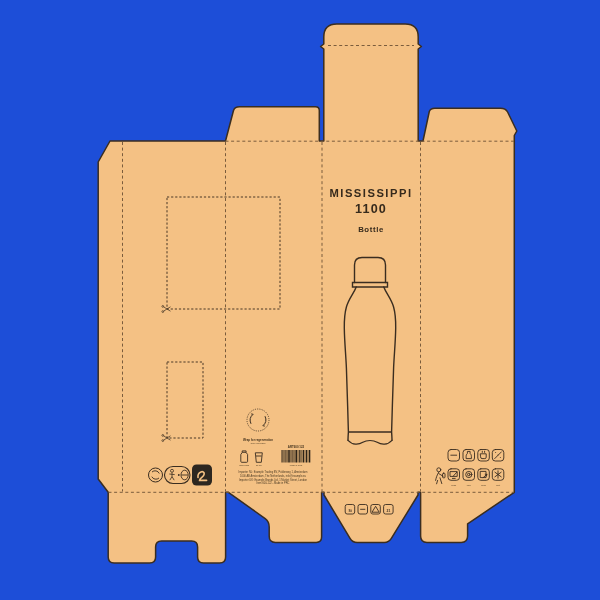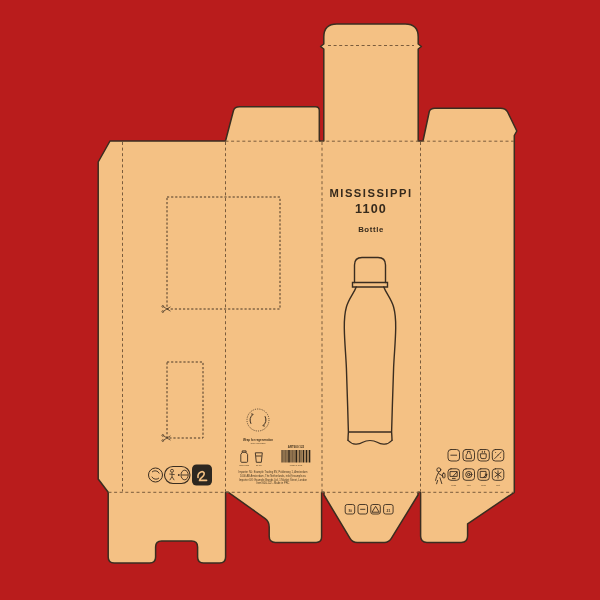--- a/index.html
+++ b/index.html
@@ -1,16 +1,16 @@
 <!DOCTYPE html>
 <html><head>
 <meta charset="utf-8">
 <style>
   html,body{margin:0;padding:0;background:#ffffff;}
-  .canvas{position:relative;width:600px;height:600px;background:#b91c1c;overflow:hidden;}
+  .canvas{position:relative;width:600px;height:600px;background:#1d4ed8;overflow:hidden;}
   svg{display:block;}
   text{font-family:"Liberation Sans",sans-serif;fill:#43331f;}
   .title   {font-size:11.2px;font-weight:700;letter-spacing:1.5px;fill:#362a1c;}
   .model   {font-size:12.6px;font-weight:700;letter-spacing:1.2px;fill:#362a1c;}
   .subtitle{font-size:7.8px;font-weight:700;letter-spacing:0.6px;fill:#362a1c;}
   .micro   {font-size:2.6px;fill:#4a3a24;}
   .micro-b {font-size:2.9px;font-weight:700;fill:#43321d;}
   .nano    {font-size:2.1px;fill:#4a3a24;}
   .code-s  {font-size:3.4px;font-weight:700;fill:#3a2d20;}
 </style>

